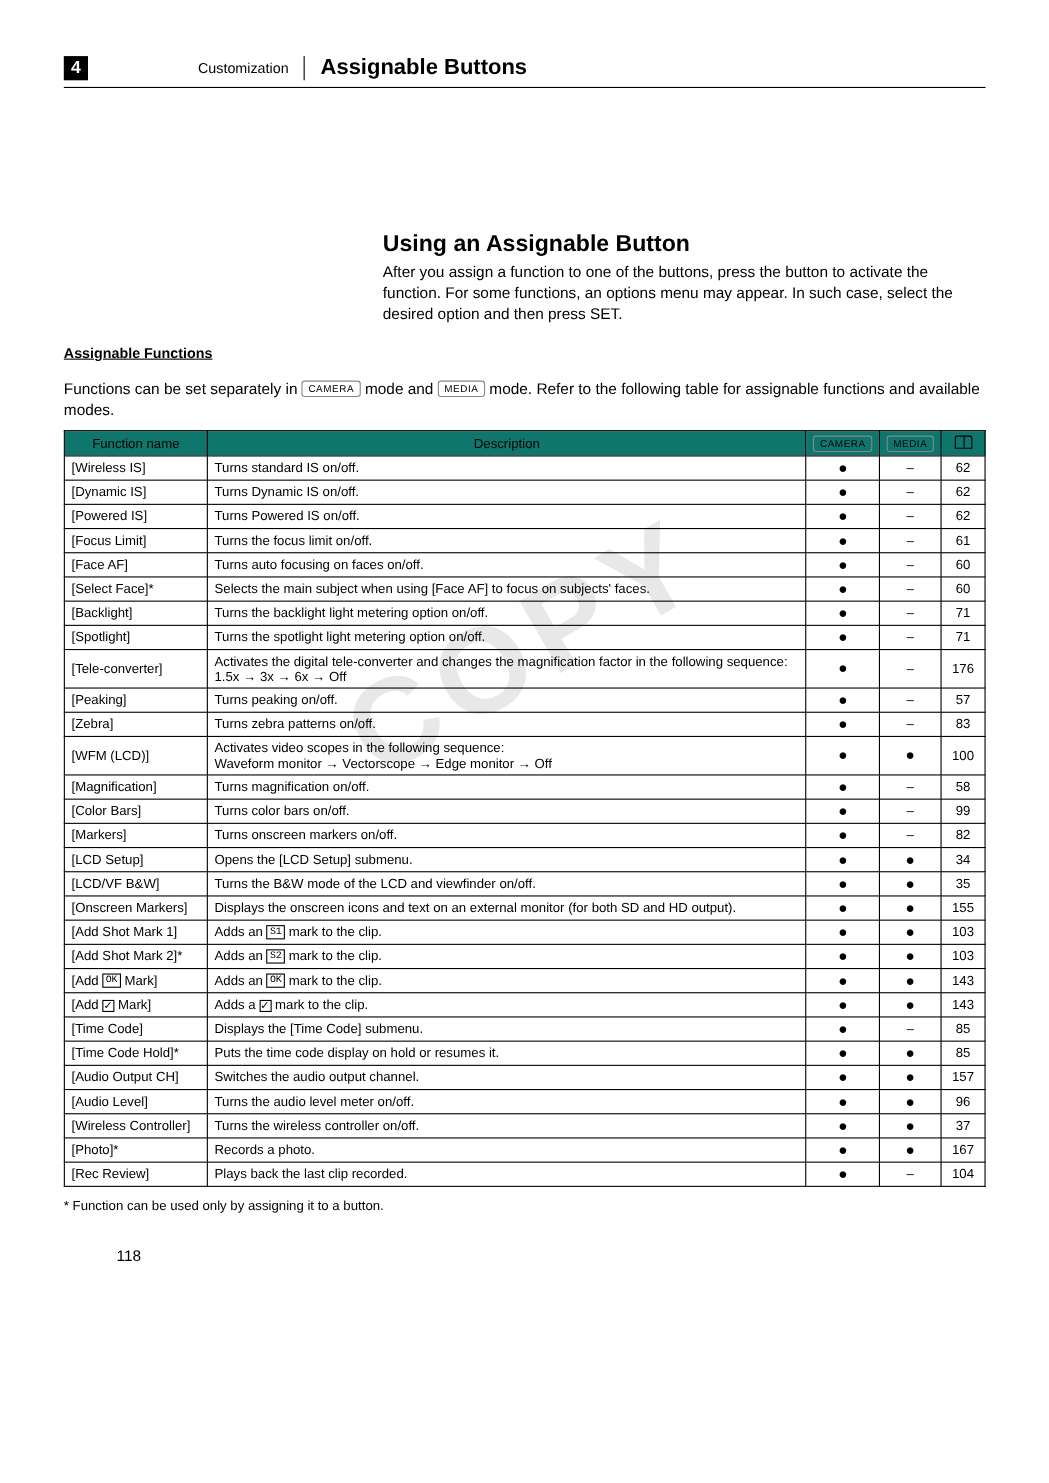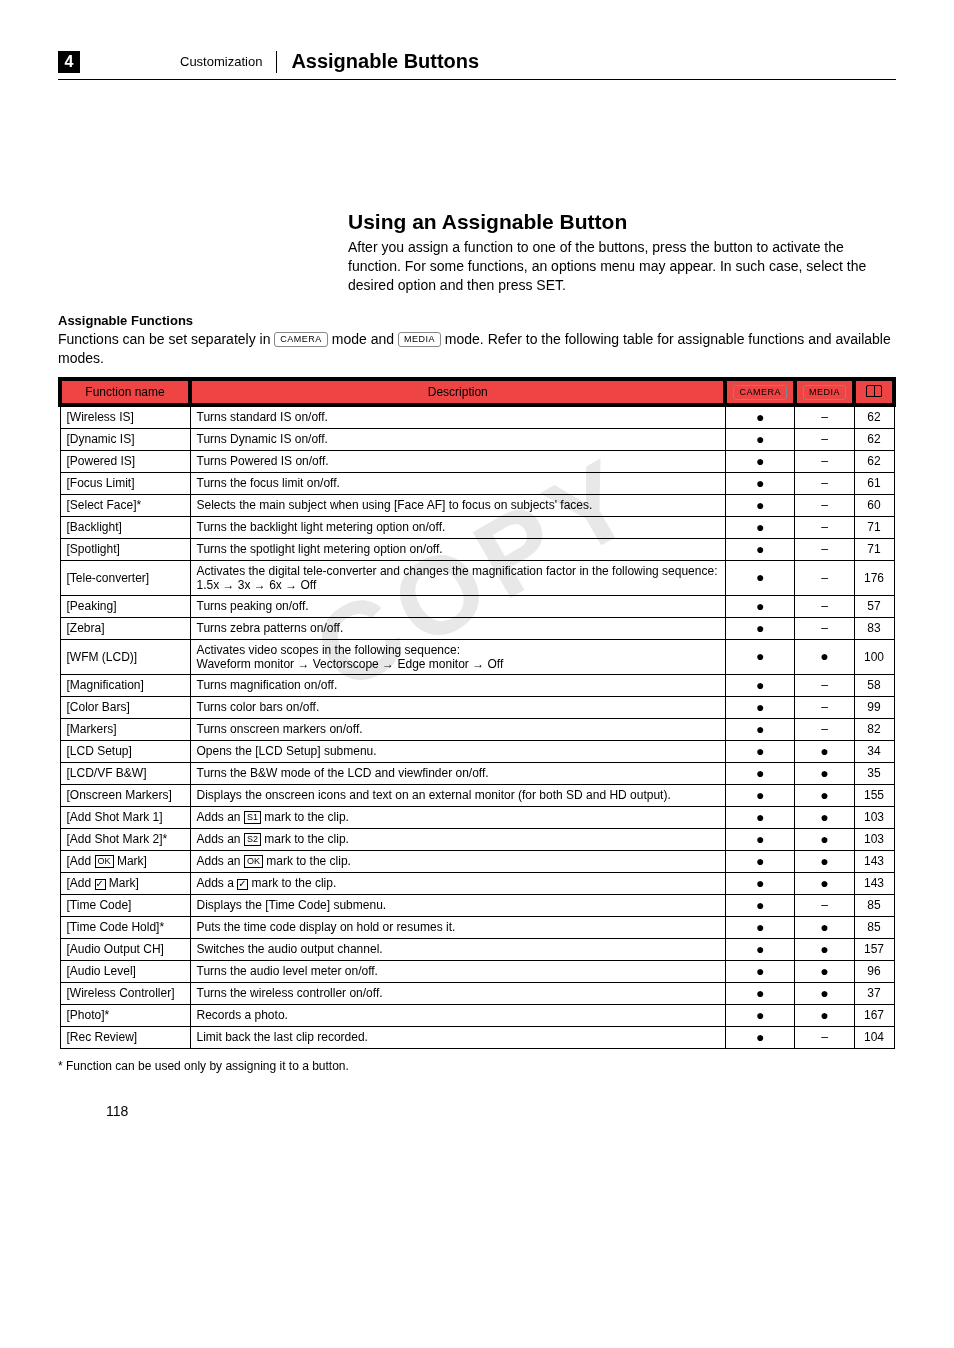--- a/index.html
+++ b/index.html
@@ -68,21 +68,22 @@
   }
   .body-text {
     font-size: 14px;
     line-height: 1.35;
     margin-left: 290px;
     margin-bottom: 18px;
   }
   .assign-label {
     font-size: 13px;
     font-weight: bold;
-    margin-bottom: 2px;
+    margin-bottom: 16px;
+    text-decoration: underline;
   }
   .assign-desc {
     font-size: 14px;
     line-height: 1.35;
     margin-bottom: 10px;
   }
   .mode-pill {
     display: inline-block;
     border: 1px solid #888;
     border-radius: 3px;
@@ -91,22 +92,22 @@
     vertical-align: middle;
     line-height: 13px;
     letter-spacing: 0.5px;
   }
   table.func {
     width: 100%;
     border-collapse: collapse;
     font-size: 12px;
   }
   table.func th {
-    background: #ef4444;
-    border: 4px solid #000000;
+    background: #0f766e;
+    border: 1px solid #000000;
     padding: 3px 6px;
     font-weight: normal;
     text-align: center;
   }
   table.func th.fn { width: 130px; }
   table.func th.desc {  }
   table.func th.cam { width: 55px; }
   table.func th.med { width: 55px; }
   table.func th.pg { width: 40px; }
   table.func td {
@@ -138,20 +139,21 @@
     left: 50%; top: 0; bottom: 0;
     width: 1px; background: #000;
   }
   .inline-box {
     display: inline-block;
     border: 1px solid #000;
     font-size: 9px;
     padding: 0 2px;
     line-height: 11px;
     vertical-align: middle;
+    font-family: Liberation Mono, monospace;
   }
   .check-box {
     display: inline-block;
     width: 11px; height: 11px;
     border: 1px solid #000;
     position: relative;
     vertical-align: middle;
   }
   .check-box::after {
     content: "✓";
@@ -214,20 +216,27 @@
             <td class="pg">62</td>
           </tr>
           <tr>
             <td>[Focus Limit]</td>
             <td>Turns the focus limit on/off.</td>
             <td class="cam"><span class="dot">●</span></td>
             <td class="med">–</td>
             <td class="pg">61</td>
           </tr>
           <tr>
+            <td>[Face AF]</td>
+            <td>Turns auto focusing on faces on/off.</td>
+            <td class="cam"><span class="dot">●</span></td>
+            <td class="med">–</td>
+            <td class="pg">60</td>
+          </tr>
+          <tr>
             <td>[Select Face]*</td>
             <td>Selects the main subject when using [Face AF] to focus on subjects' faces.</td>
             <td class="cam"><span class="dot">●</span></td>
             <td class="med">–</td>
             <td class="pg">60</td>
           </tr>
           <tr>
             <td>[Backlight]</td>
             <td>Turns the backlight light metering option on/off.</td>
             <td class="cam"><span class="dot">●</span></td>
@@ -376,21 +385,21 @@
           </tr>
           <tr>
             <td>[Photo]*</td>
             <td>Records a photo.</td>
             <td class="cam"><span class="dot">●</span></td>
             <td class="med"><span class="dot">●</span></td>
             <td class="pg">167</td>
           </tr>
           <tr>
             <td>[Rec Review]</td>
-            <td>Limit back the last clip recorded.</td>
+            <td>Plays back the last clip recorded.</td>
             <td class="cam"><span class="dot">●</span></td>
             <td class="med">–</td>
             <td class="pg">104</td>
           </tr>
         </tbody>
     </table>
 
     <div class="footnote">* Function can be used only by assigning it to a button.</div>
 
     <div class="page-num">118</div>

